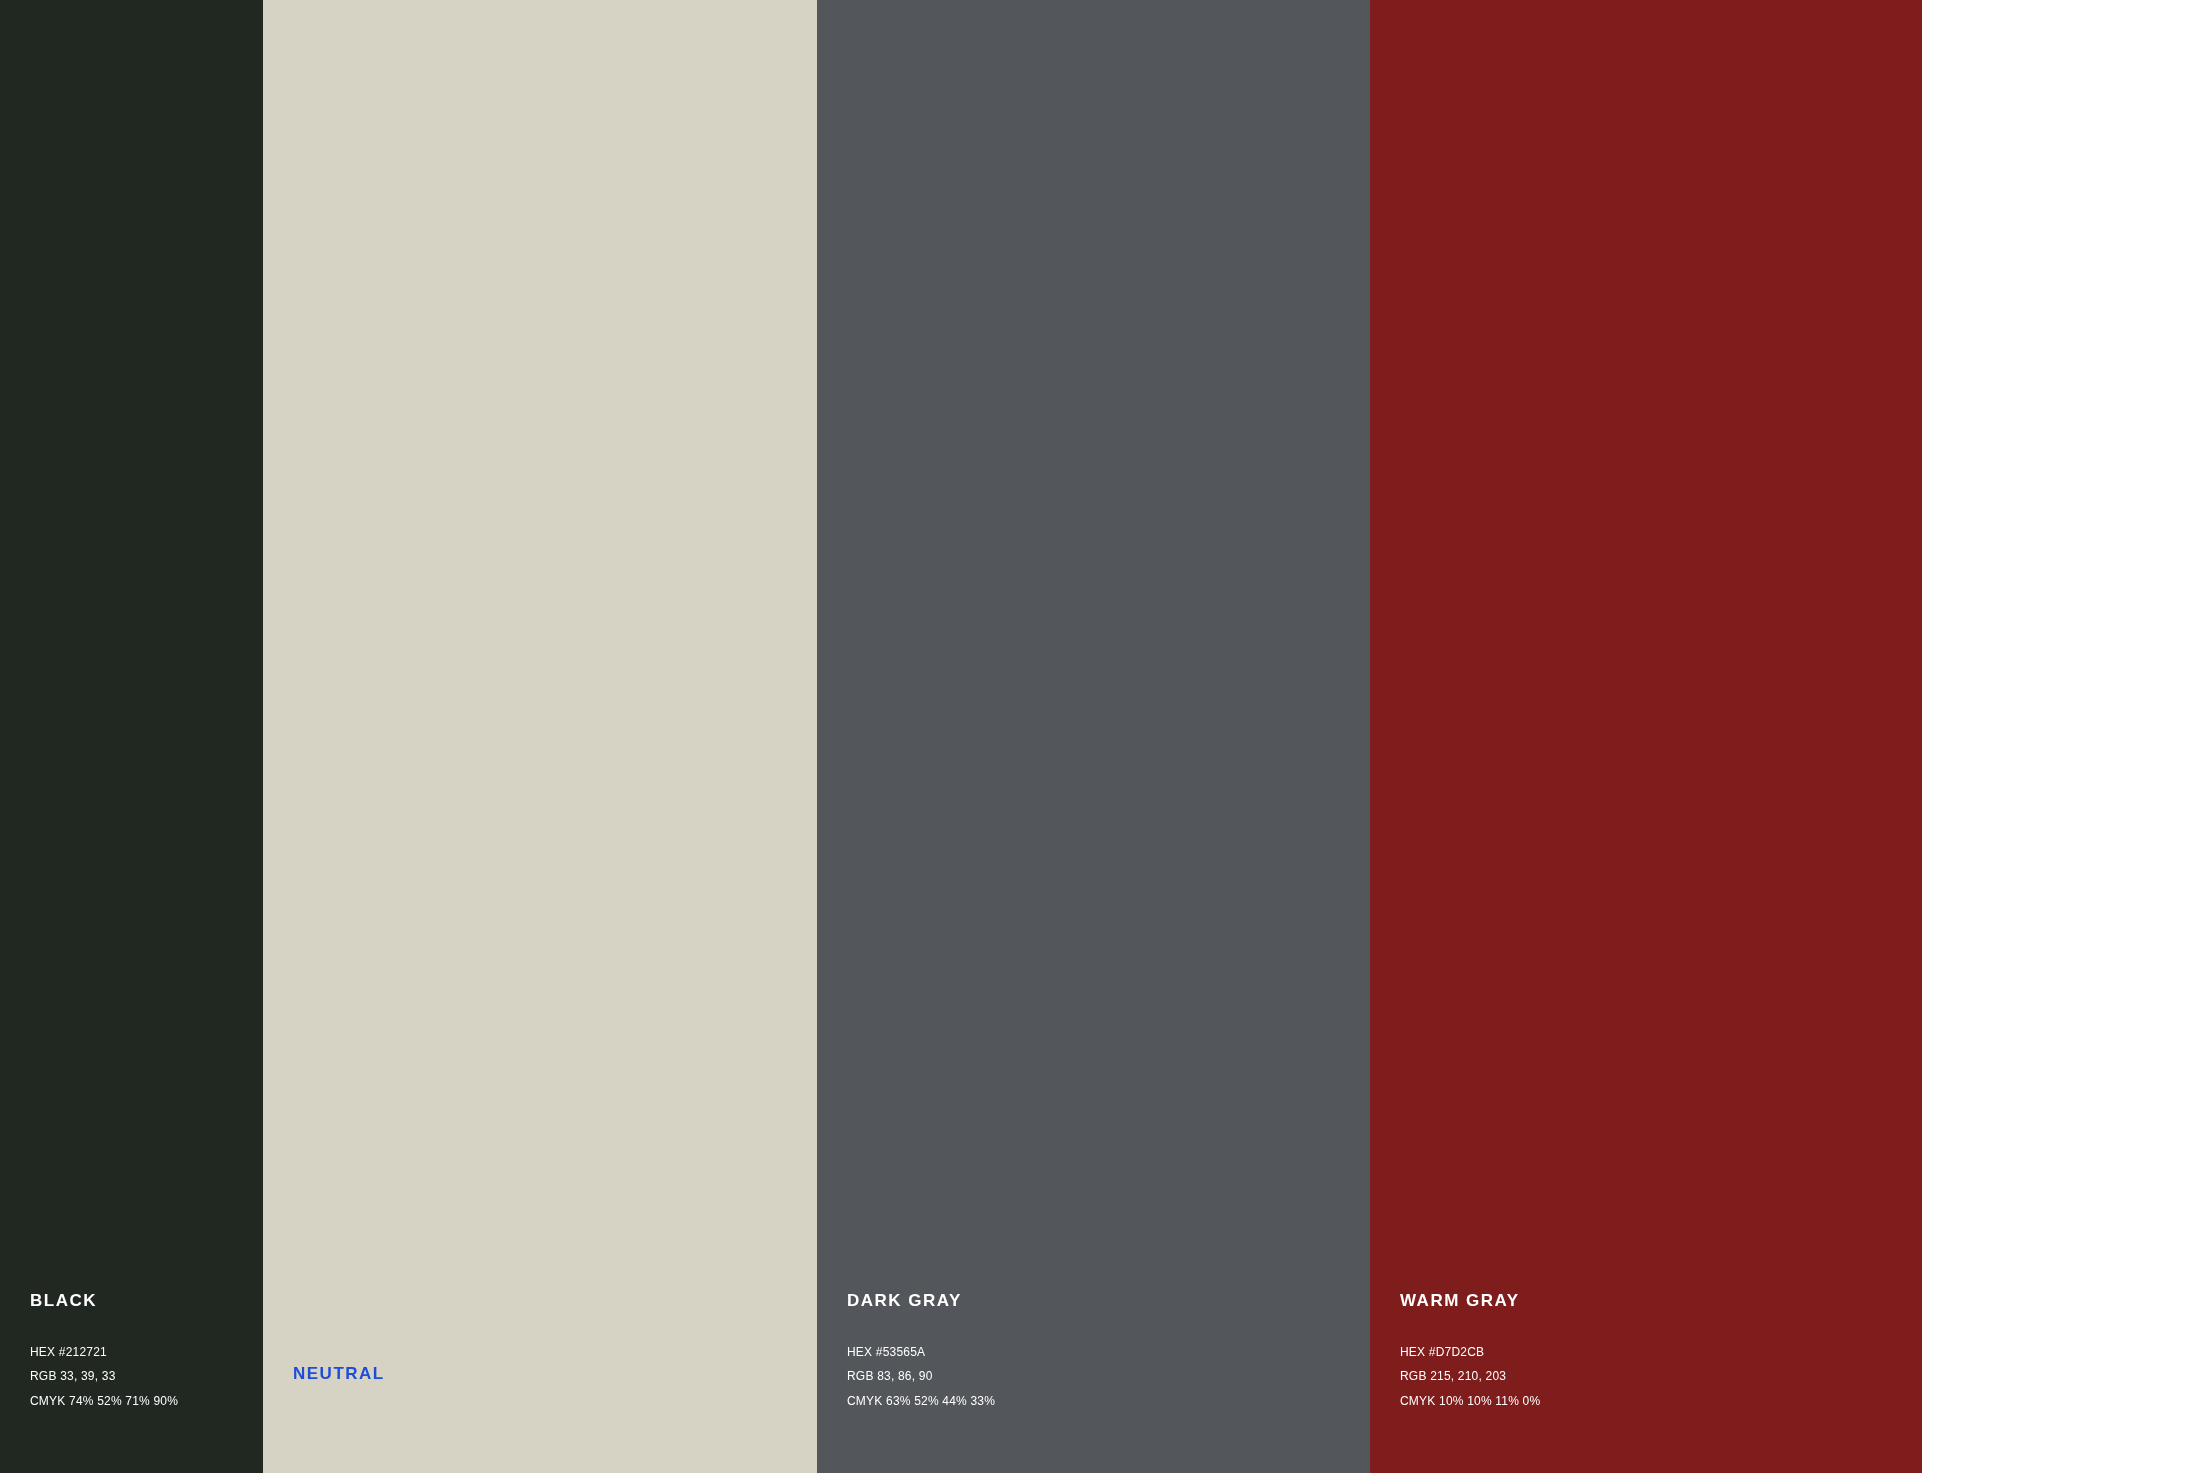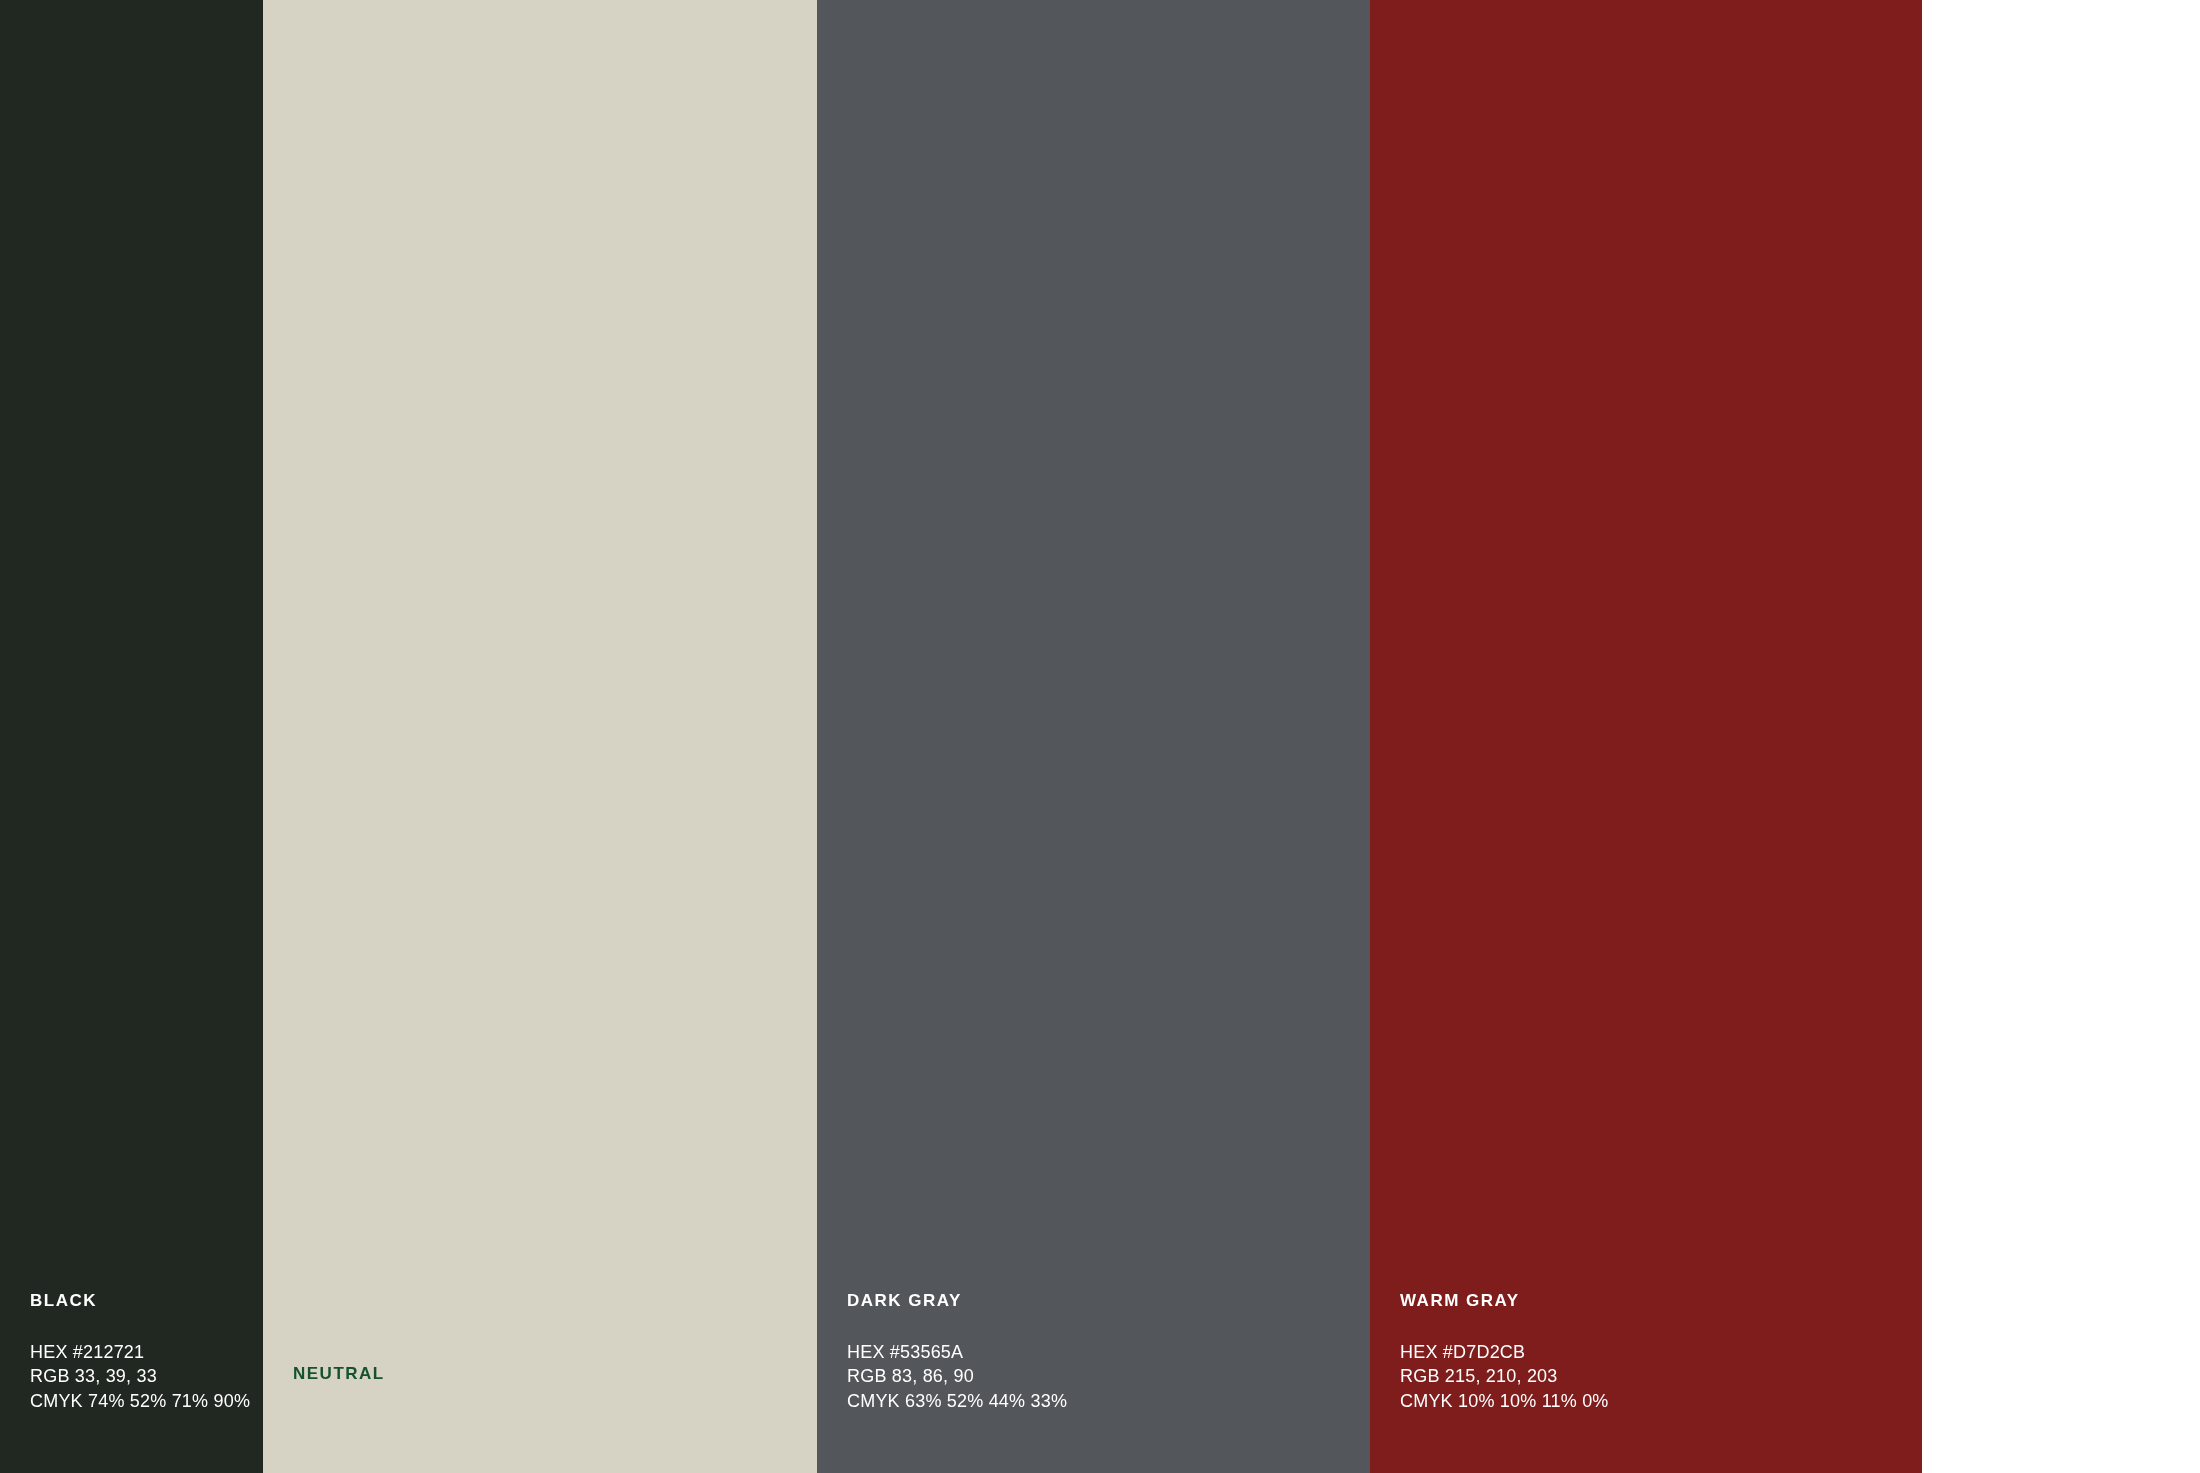--- a/index.html
+++ b/index.html
@@ -43,42 +43,42 @@
     line-height: 1;
     margin: 0 0 31px 0;
     white-space: nowrap;
   }
 
   .swatch-specs {
     margin: 0;
   }
 
   .spec-line {
-    font-size: 18px;
+    font-size: 12px;
     font-weight: normal;
     letter-spacing: 0.2px;
     line-height: 24.5px;
     white-space: nowrap;
   }
 </style>
 </head>
 <body>
 
 <div id="palette">
     <div class="swatch" style="background: rgb(33, 39, 33); width: 263px; color: rgb(255, 255, 255);">
       <div class="swatch-info">
         <div class="swatch-name">BLACK</div>
         <div class="swatch-specs">
           <div class="spec-line">HEX #212721</div>
           <div class="spec-line">RGB 33, 39, 33</div>
           <div class="spec-line">CMYK 74% 52% 71% 90%</div>
         </div>
       </div>
     </div>
-    <div class="swatch" style="background: rgb(214, 210, 196); width: 554px; color: #14532d;">
+    <div class="swatch" style="background: rgb(214, 210, 196); width: 554px; color: #1d4ed8;">
       <div class="swatch-info">
         <div class="swatch-name">NEUTRAL</div>
       </div>
     </div>
     <div class="swatch" style="background: rgb(83, 86, 90); width: 553px; color: rgb(255, 255, 255);">
       <div class="swatch-info">
         <div class="swatch-name">DARK GRAY</div>
         <div class="swatch-specs">
           <div class="spec-line">HEX #53565A</div>
           <div class="spec-line">RGB 83, 86, 90</div>

